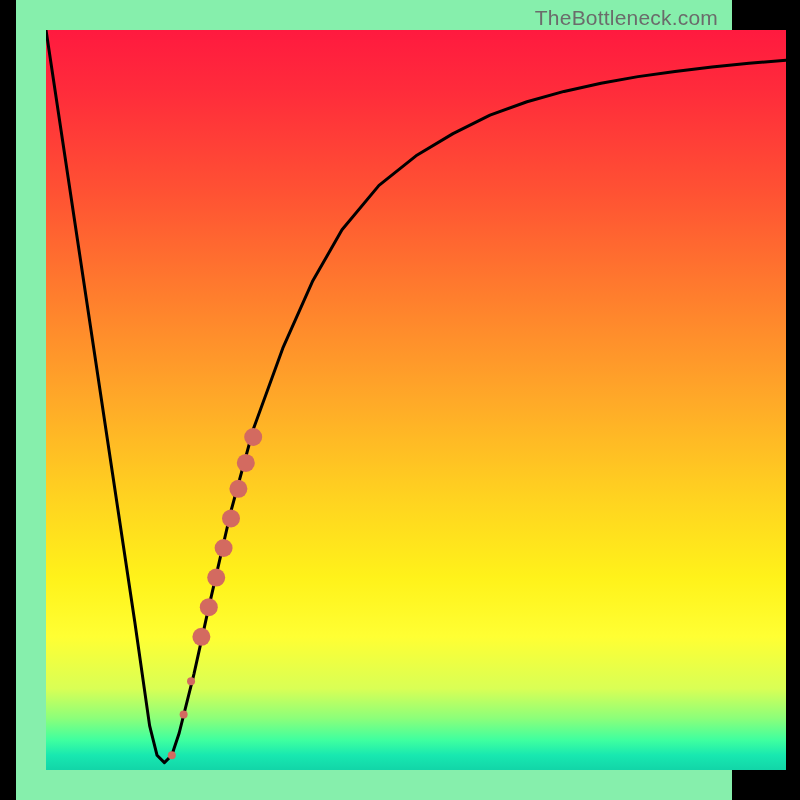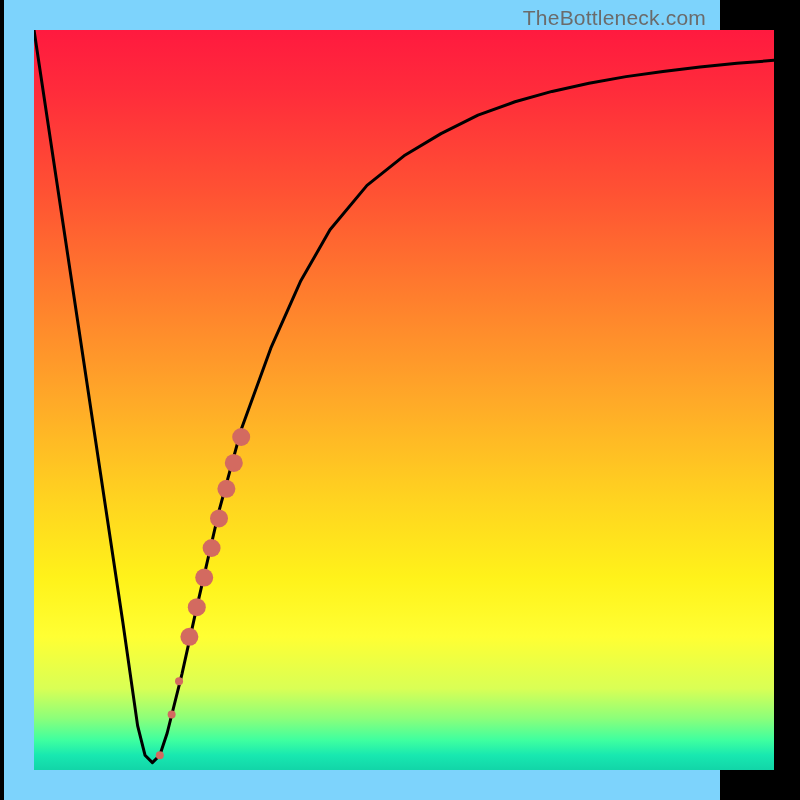--- a/index.html
+++ b/index.html
@@ -6,25 +6,25 @@
     margin: 0;
     padding: 0;
     width: 800px;
     height: 800px;
     background: #000;
     overflow: hidden;
     font-family: Arial, Helvetica, sans-serif;
   }
   .frame {
     position: absolute;
-    left: 4px;
+    left: 16px;
     top: 0;
     width: 716px;
     height: 800px;
-    background: #7dd3fc;
+    background: #86efac;
   }
   .plot {
     position: absolute;
     left: 30px;
     top: 30px;
     width: 740px;
     height: 740px;
     background: linear-gradient(to bottom,
       #ff1a3f 0%,
       #ff2b3b 8%,

